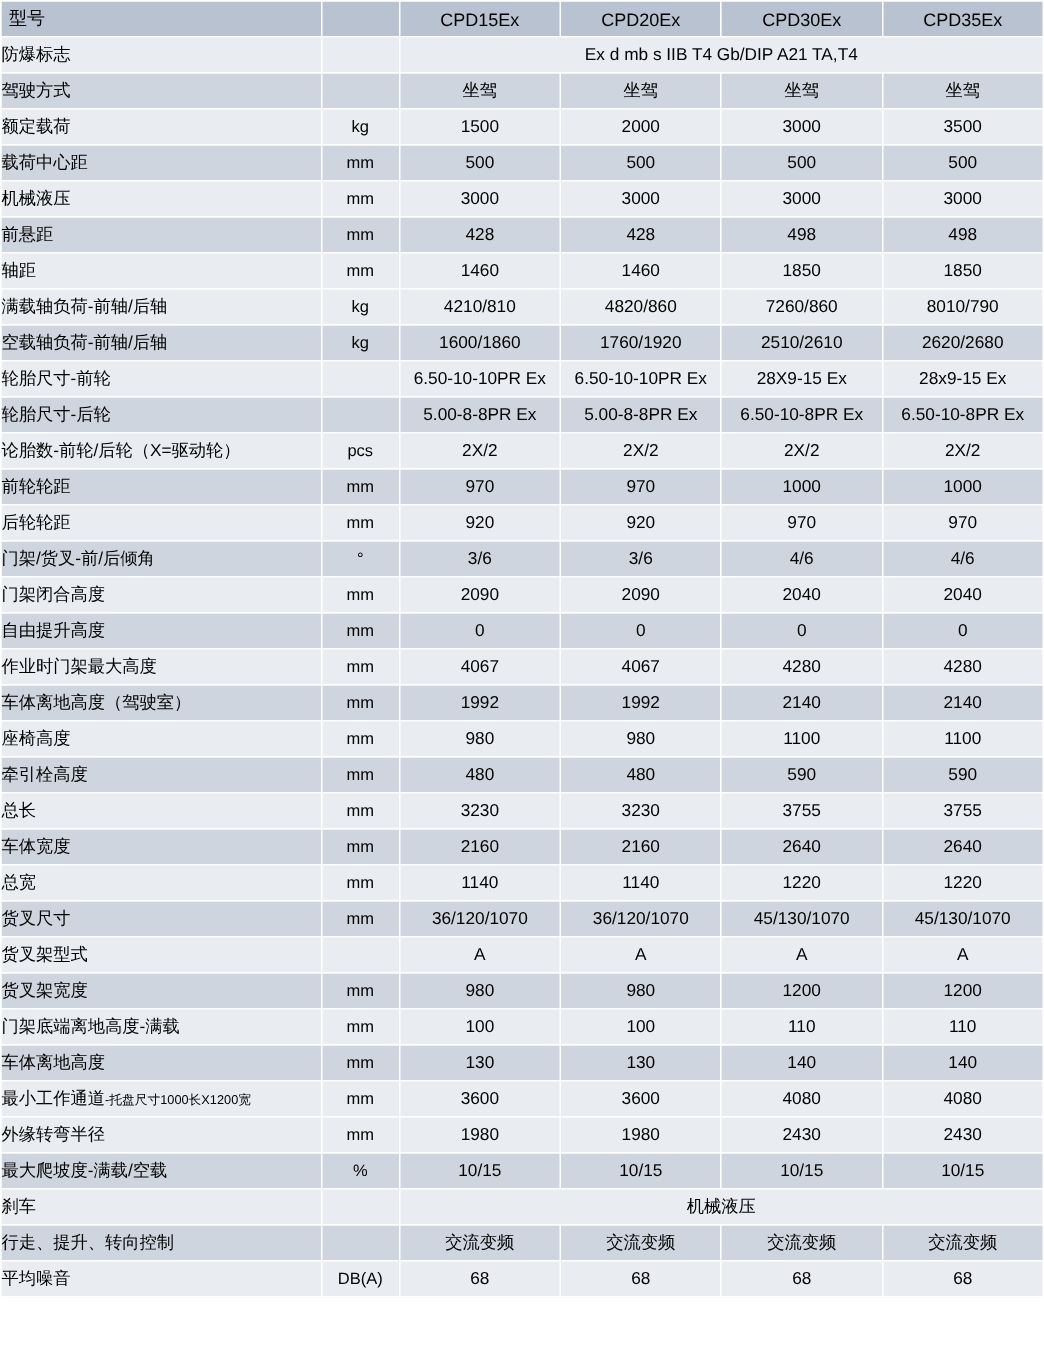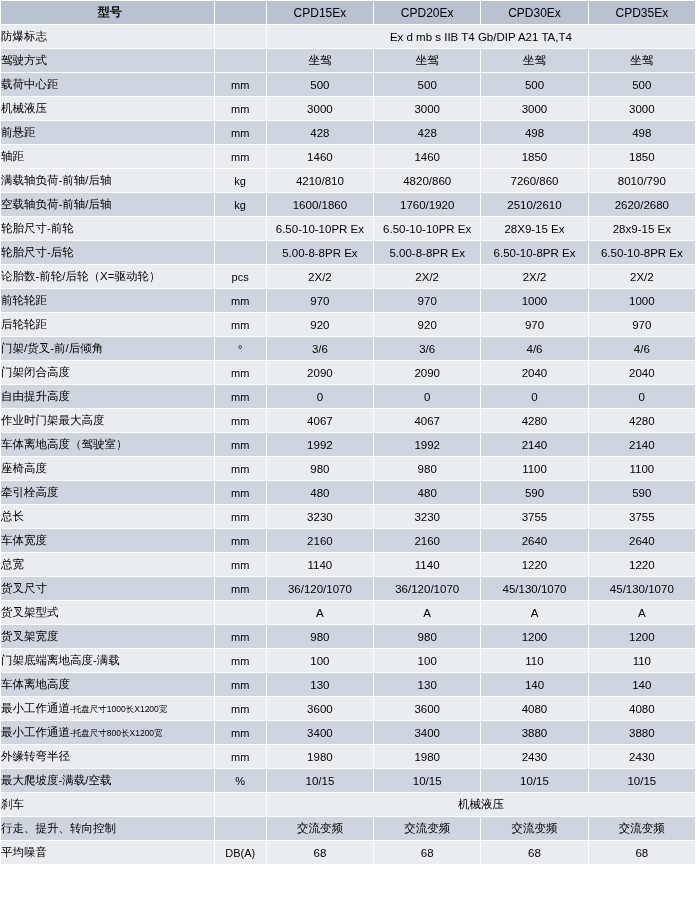--- a/index.html
+++ b/index.html
@@ -30,23 +30,22 @@
   col.c-unit  { width: 52px; }
   col.c-val   { width: 107px; }
 
   .hdr td {
     background: #b9c2d0;
     font-weight: bold;
     font-size: 12px;
     text-align: center;
   }
   .hdr td.label {
-    text-align: center;
+    text-align: left;
     padding-left: 5px;
-    font-weight: bold;
   }
   td.label {
     text-align: left;
     padding-left: 5px;
   }
   td.unit {
     text-align: center;
     font-size: 11px;
   }
   td.val {
@@ -90,20 +89,28 @@
         <td class="span" colspan="4">Ex d mb s IIB T4 Gb/DIP A21 TA,T4</td>
       </tr>
       <tr class="dark">
         <td class="label">驾驶方式</td>
         <td class="unit"></td>
         <td class="val">坐驾</td>
         <td class="val">坐驾</td>
         <td class="val">坐驾</td>
         <td class="val">坐驾</td>
       </tr>
+      <tr class="light">
+        <td class="label">额定载荷</td>
+        <td class="unit">kg</td>
+        <td class="val">1500</td>
+        <td class="val">2000</td>
+        <td class="val">3000</td>
+        <td class="val">3500</td>
+      </tr>
       <tr class="dark">
         <td class="label">载荷中心距</td>
         <td class="unit">mm</td>
         <td class="val">500</td>
         <td class="val">500</td>
         <td class="val">500</td>
         <td class="val">500</td>
       </tr>
       <tr class="light">
         <td class="label">机械液压</td>
@@ -306,28 +313,20 @@
         <td class="val">140</td>
       </tr>
       <tr class="light">
         <td class="label"><span>最小工作通道</span><span class="small-note">-托盘尺寸1000长X1200宽</span></td>
         <td class="unit">mm</td>
         <td class="val">3600</td>
         <td class="val">3600</td>
         <td class="val">4080</td>
         <td class="val">4080</td>
       </tr>
-      <tr class="dark">
-        <td class="label"><span>最小工作通道</span><span class="small-note">-托盘尺寸800长X1200宽</span></td>
-        <td class="unit">mm</td>
-        <td class="val">3400</td>
-        <td class="val">3400</td>
-        <td class="val">3880</td>
-        <td class="val">3880</td>
-      </tr>
       <tr class="light">
         <td class="label">外缘转弯半径</td>
         <td class="unit">mm</td>
         <td class="val">1980</td>
         <td class="val">1980</td>
         <td class="val">2430</td>
         <td class="val">2430</td>
       </tr>
       <tr class="dark">
         <td class="label">最大爬坡度-满载/空载</td>

